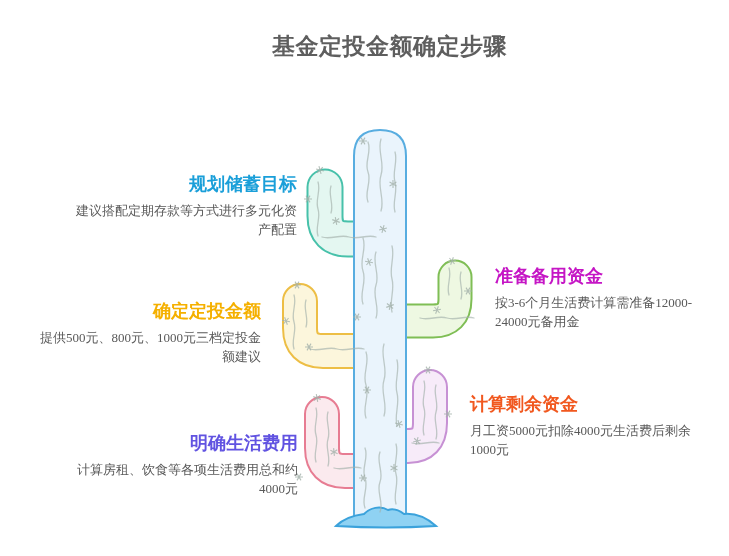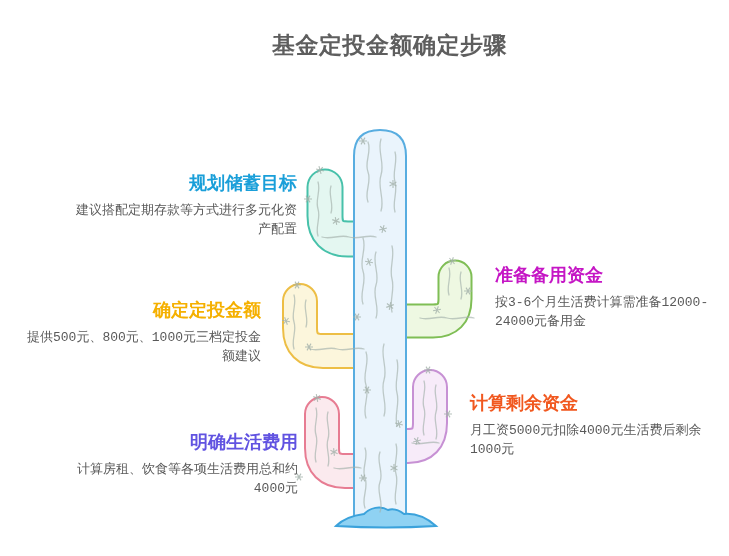--- a/index.html
+++ b/index.html
@@ -1,18 +1,18 @@
 <!DOCTYPE html>
 <html><head>
 <meta charset="utf-8">
 <style>
   html,body{margin:0;padding:0;background:#ffffff;}
   .canvas{
     position:relative;width:729px;height:556px;background:#ffffff;overflow:hidden;
-    font-family:Liberation Mono, monospace;
+    font-family:Liberation Serif, serif;
   }
   .title{
     position:absolute;top:33px;left:25px;width:729px;text-align:center;
     font-size:23px;font-weight:bold;line-height:28px;letter-spacing:0.5px;margin:0;
   }
   .cactus-svg{position:absolute;top:0;left:0;}
   .step{position:absolute;}
   .step .heading{font-size:18px;font-weight:bold;line-height:23px;margin:0 0 5px 0;}
   .step .body{font-size:13px;line-height:19px;white-space:pre-line;margin:0;}
   .step.align-right{text-align:right;}

